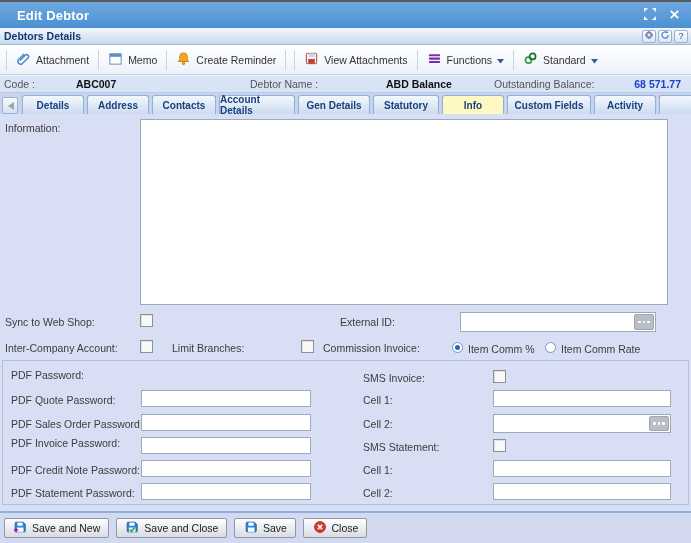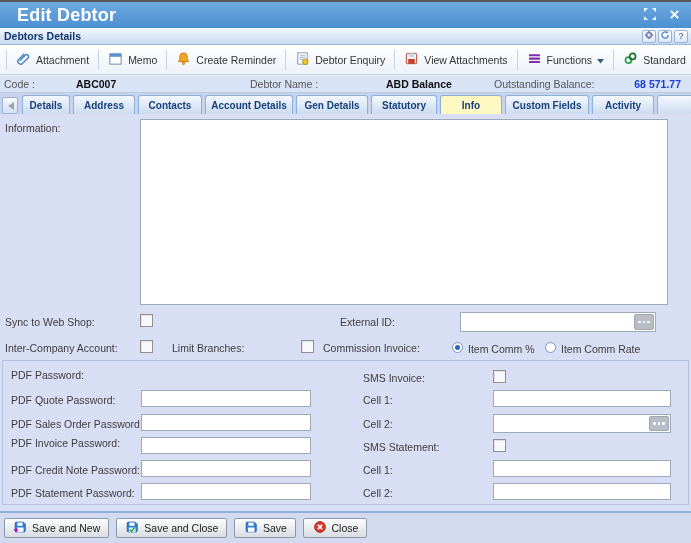--- a/index.html
+++ b/index.html
@@ -6,21 +6,21 @@
   html,body { width:691px; height:543px; }
   body { font-family: "Liberation Sans", sans-serif; font-size: 10.5px; color:#3a3a3a; }
   #app { position:relative; width:691px; height:543px; overflow:hidden; background:#d8def3; }
 
   .top-strip { position:absolute; left:0; top:0; width:691px; height:2px; background:#58595b; }
 
   
   .titlebar { position:absolute; left:0; top:2px; width:691px; height:26px;
     background:linear-gradient(#6fa9e0,#4c90d2); display:flex; align-items:center;
     padding:0 8px 0 17px; }
-  .titlebar .title { color:#fff; font-size:18px; font-weight:bold; letter-spacing:.2px; flex:1; }
+  .titlebar .title { color:#fff; font-size:13px; font-weight:bold; letter-spacing:.2px; flex:1; }
   .titlebar .win-btn { width:18px; height:18px; display:flex; align-items:center; justify-content:center; margin-left:6px; cursor:pointer; }
 
   
   .panel-header { position:absolute; left:0; top:28px; width:691px; height:17px;
     background:linear-gradient(#f2f7fd,#c8daf0); border-bottom:1px solid #9fb8d8;
     display:flex; align-items:center; padding:0 3px 0 4px; }
   .panel-header .ph-title { font-weight:bold; color:#12386e; flex:1; font-size:10.5px; }
   .mini-btn { width:14px; height:13px; margin-left:2px; background:linear-gradient(#fdfefe,#dce6f2);
     border:1px solid #9ab2d0; border-radius:2px; display:flex; align-items:center; justify-content:center;
     font-size:9px; color:#33527e; cursor:pointer; }
@@ -144,30 +144,20 @@
     <div class="tb-item">
       <span>
         <svg width="15" height="15" viewBox="0 0 16 16">
             <path d="M8 2 a4 4 0 0 1 4 4 v3 l1.5 2.2 h-11 L4 9 V6 a4 4 0 0 1 4-4 z" fill="#f6a623" stroke="#c97d12"></path>
             <circle cx="8" cy="13.2" r="1.3" fill="#f6a623" stroke="#c97d12"></circle>
           </svg>
       </span>
       <span>Create Reminder</span>
     </div>
     <div class="tb-sep"></div>
-    <div class="tb-item">
-      <span>
-        <svg width="15" height="15" viewBox="0 0 16 16">
-            <rect x="3" y="2" width="10" height="12" fill="#fff" stroke="#7a93b8"></rect>
-            <path d="M5 5 h6 M5 7 h6 M5 9 h4" stroke="#9aaec8" stroke-width="1"></path>
-            <circle cx="11" cy="11.5" r="3" fill="#f0c330" stroke="#b8921a"></circle>
-          </svg>
-      </span>
-      <span>Debtor Enquiry</span>
-    </div>
     <div class="tb-sep"></div>
     <div class="tb-item">
       <span>
         <svg width="15" height="15" viewBox="0 0 16 16">
             <rect x="2.5" y="2.5" width="11" height="11" rx="1" fill="#f2f5fa" stroke="#b43a2e"></rect>
             <rect x="5" y="2.5" width="6" height="4" fill="#cdd6e4"></rect>
             <rect x="4.5" y="8.5" width="7" height="5" fill="#c6402f"></rect>
           </svg>
       </span>
       <span>View Attachments</span>
@@ -216,30 +206,30 @@
   </div>
 
   <div class="tabbar">
     <div class="tab-scroll">
       <span>
         <svg width="7" height="8" viewBox="0 0 7 8">
             <path d="M7 0 L7 8 L1 4 Z" fill="#9aa4b4"></path>
           </svg>
       </span>
     </div>
-    <div class="tab" style="width:48px">
+    <div class="tab" style="width:62px">
         <span>Details</span>
       </div>
     <div class="tab" style="width:62px">
         <span>Address</span>
       </div>
     <div class="tab" style="width:64px">
         <span>Contacts</span>
       </div>
-    <div class="tab" style="width:88px">
+    <div class="tab" style="width:76px">
         <span>Account Details</span>
       </div>
     <div class="tab" style="width:72px">
         <span>Gen Details</span>
       </div>
     <div class="tab" style="width:66px">
         <span>Statutory</span>
       </div>
     <div class="tab active" style="width:62px">
         <span>Info</span>

